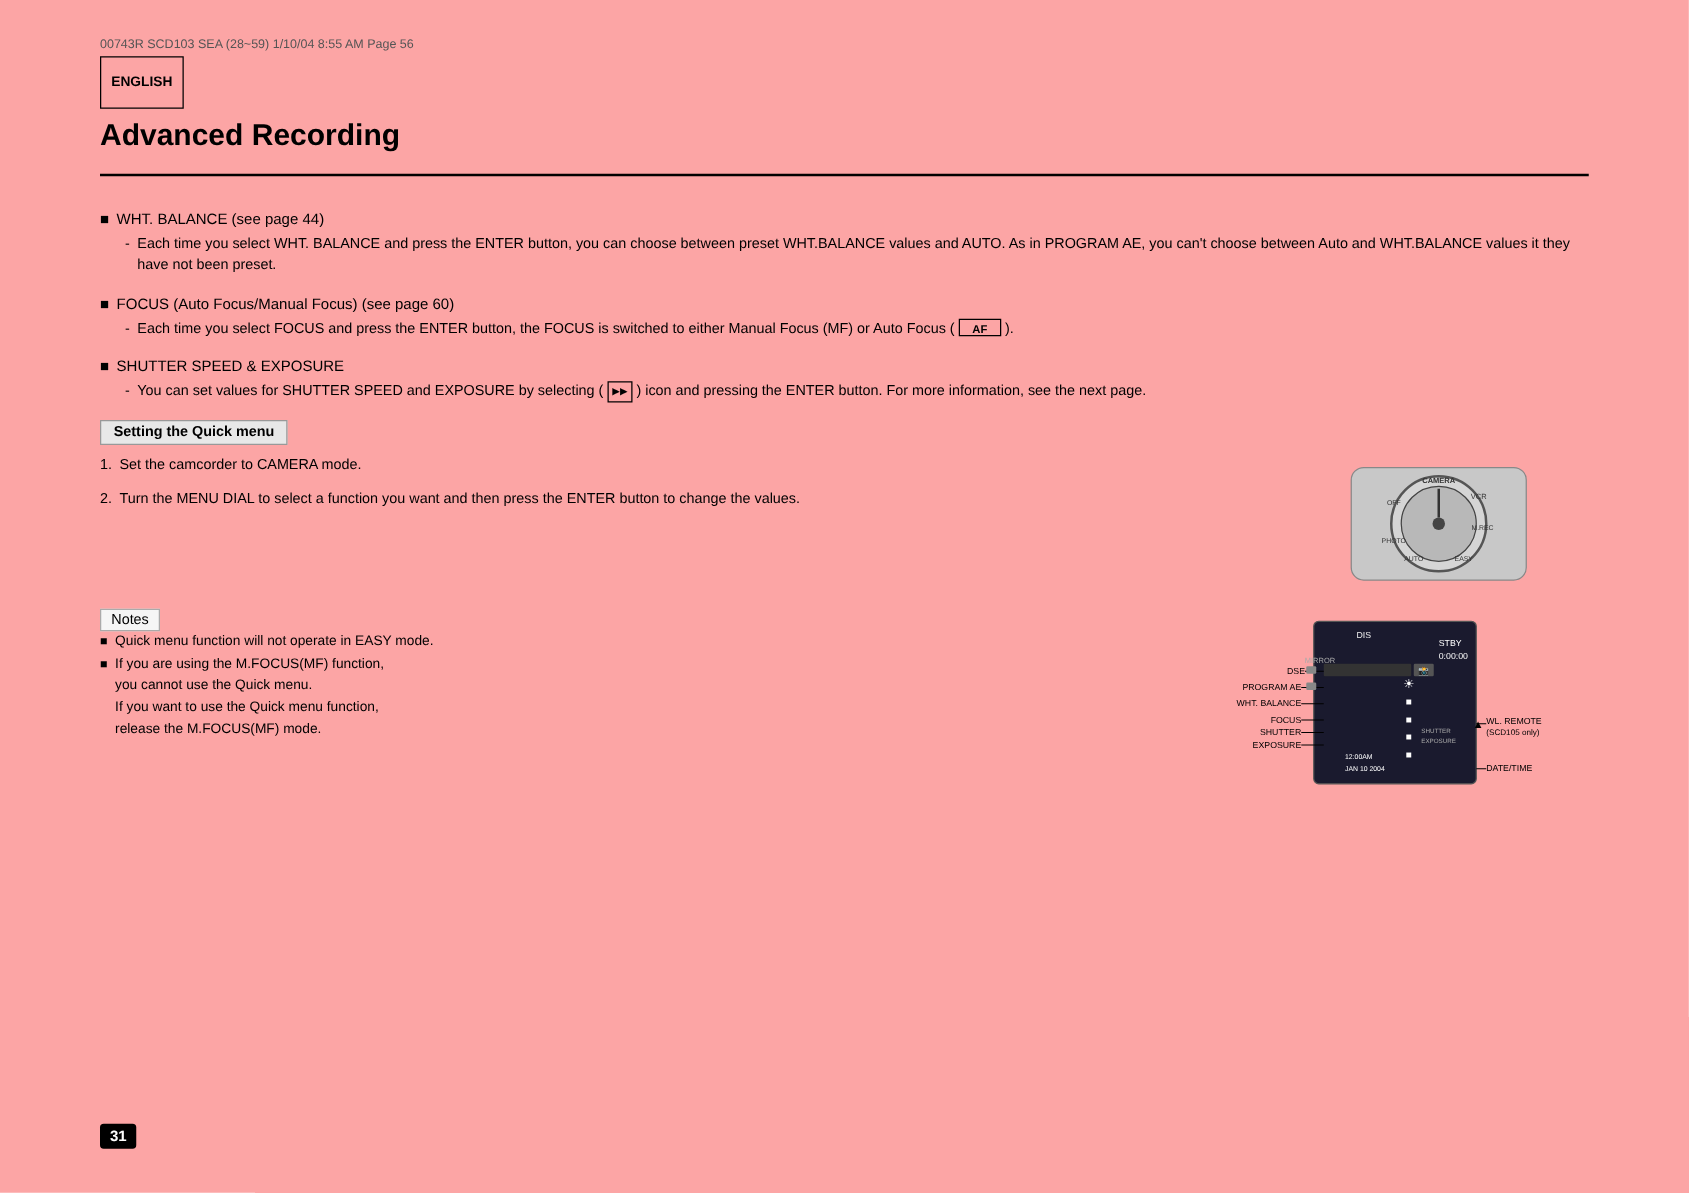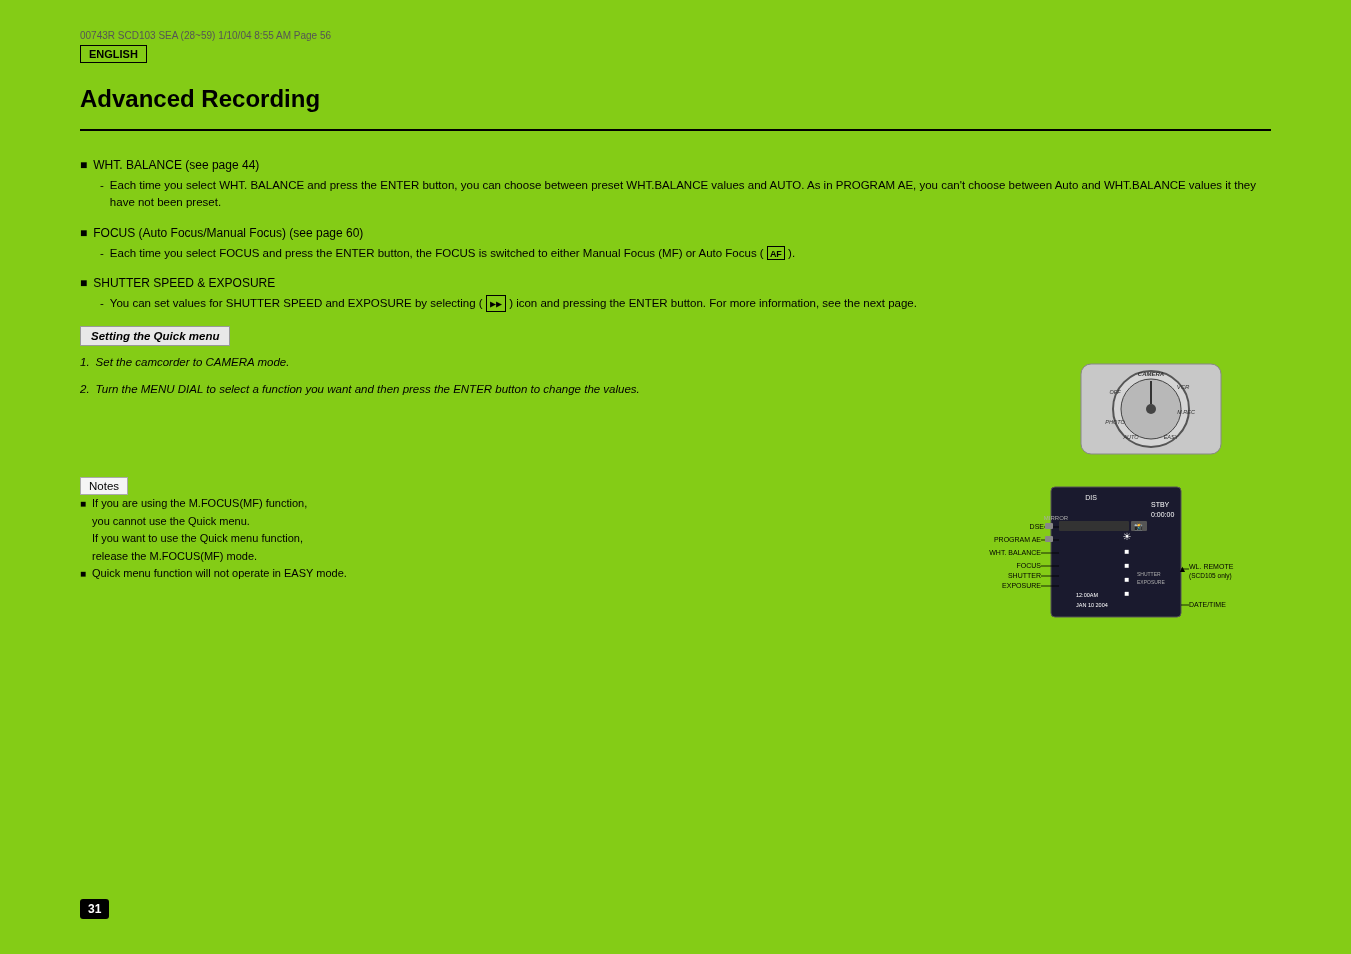--- a/index.html
+++ b/index.html
@@ -10,21 +10,21 @@
       color: #000;
       width: 1351px;
       height: 954px;
       overflow: hidden;
       position: relative;
     }
 
     .page-container {
       width: 1351px;
       height: 954px;
-      background: #84cc16;
+      background: #fca5a5;
       position: relative;
       padding: 30px 80px 30px 80px;
     }
 
     
     .corner-mark {
       position: absolute;
       width: 20px;
       height: 20px;
     }
@@ -75,25 +75,25 @@
       justify-content: space-between;
       align-items: center;
       margin-bottom: 4px;
       font-size: 10px;
       color: #555;
     }
 
     
     .english-badge {
       border: 1.5px solid #000;
-      padding: 2px 8px;
+      padding: 14px 8px;
       font-size: 11px;
       font-weight: bold;
       display: inline-block;
-      margin-bottom: 22px;
+      margin-bottom: 8px;
     }
 
     
     .page-title {
       font-size: 24px;
       font-weight: bold;
       border-bottom: 2px solid #000;
       padding-bottom: 16px;
       margin-bottom: 27px;
     }
@@ -131,21 +131,20 @@
       display: inline-block;
       border: 1px solid #000;
       padding: 0 3px;
       font-size: 10px;
       font-family: monospace;
     }
 
     
     .quick-menu-section {
       margin-top: 14px;
-      font-style: italic;
     }
 
     .quick-menu-title {
       background: #e8e8e8;
       border: 1px solid #999;
       padding: 3px 10px;
       font-weight: bold;
       font-size: 11.5px;
       display: inline-block;
       margin-bottom: 8px;
@@ -238,21 +237,21 @@
 
     
     .menu-svg {
       width: 340px;
       height: 200px;
     }
 
     .focus-icon {
       display: inline-block;
       border: 1px solid #000;
-      width: 18px;
+      width: 34px;
       height: 14px;
       font-size: 9px;
       text-align: center;
       line-height: 14px;
       font-weight: bold;
       vertical-align: middle;
     }
   </style>
 </head>
 <body>
@@ -359,24 +358,24 @@
 
   
   <div class="lower-section">
     <div class="lower-left">
       
       <div class="notes-box">
         <span>Notes</span>
       </div>
       <div class="notes-content">
         <div class="note-item">
-          <span>If you are using the M.FOCUS(MF) function,<br>you cannot use the Quick menu.<br>If you want to use the Quick menu function,<br>release the M.FOCUS(MF) mode.</span>
+          <span>Quick menu function will not operate in EASY mode.</span>
         </div>
         <div class="note-item">
-          <span>Quick menu function will not operate in EASY mode.</span>
+          <span>If you are using the M.FOCUS(MF) function,<br>you cannot use the Quick menu.<br>If you want to use the Quick menu function,<br>release the M.FOCUS(MF) mode.</span>
         </div>
       </div>
     </div>
 
     <div class="lower-right">
       
       <svg class="menu-svg" viewBox="0 0 340 200">
 
         <rect x="120" y="10" width="130" height="130" rx="4" fill="#1a1a2e" stroke="#555" stroke-width="1"></rect>
 

